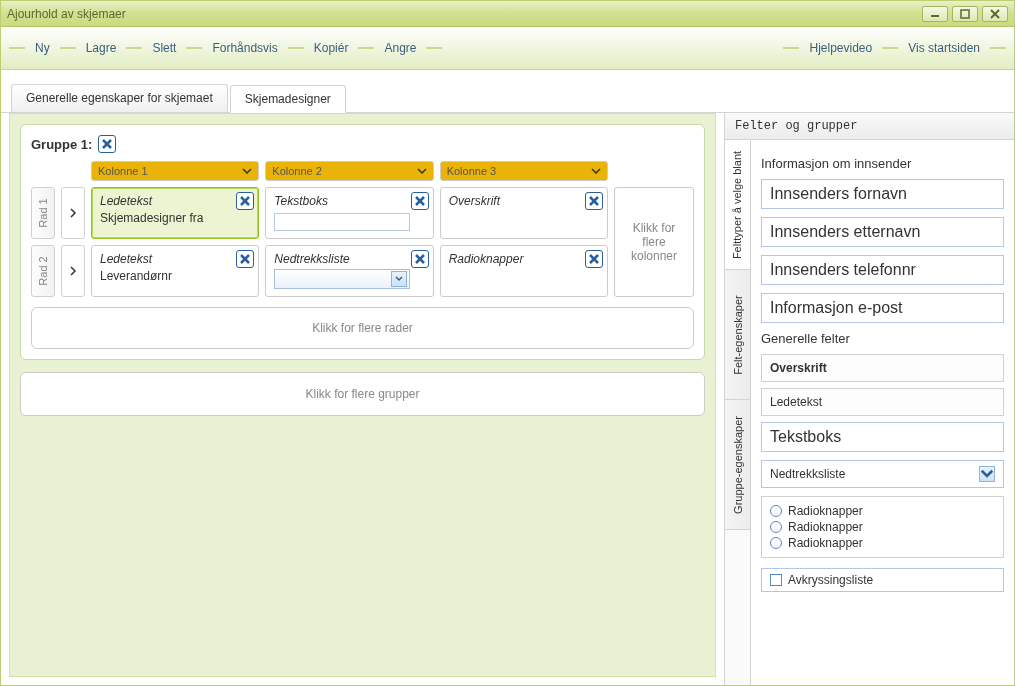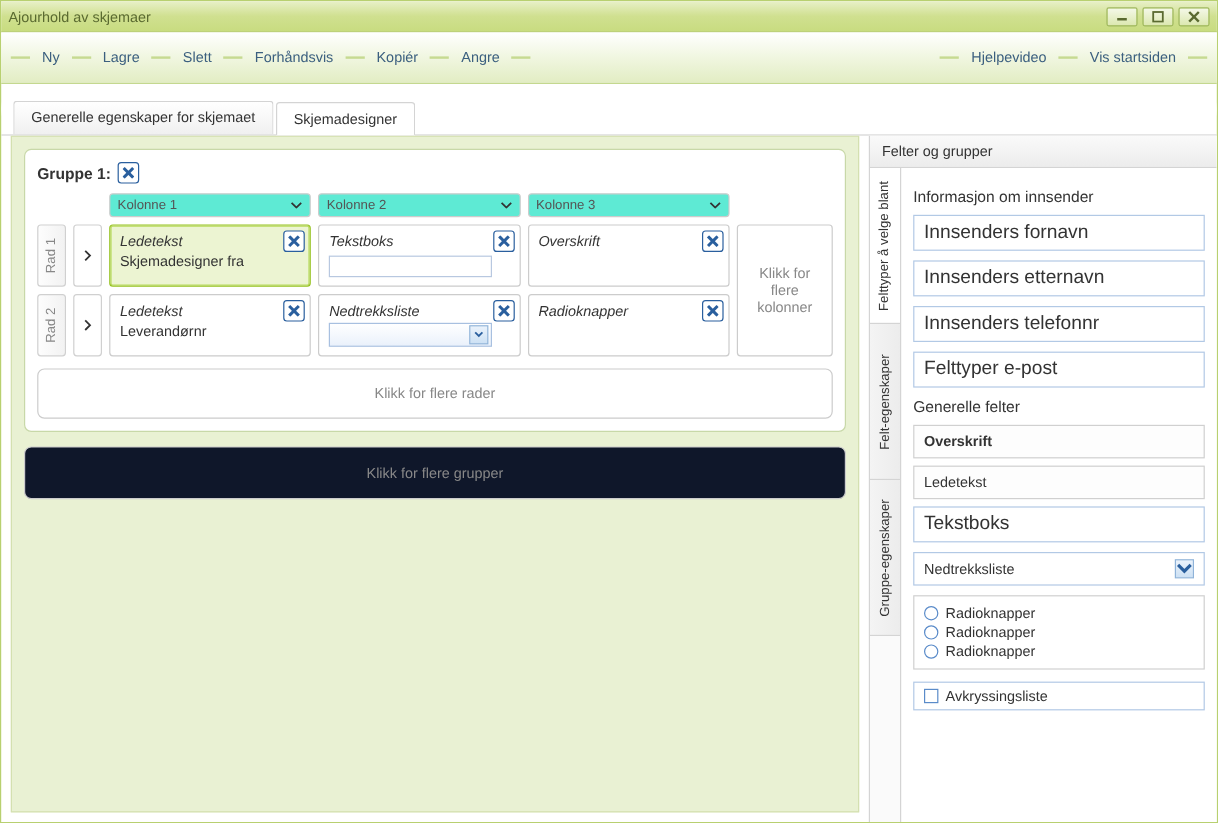--- a/index.html
+++ b/index.html
@@ -132,21 +132,21 @@
     border: 1px solid #2a5f9e;
     border-radius: 3px;
     background: #fff;
     display: flex; align-items: center; justify-content: center;
     cursor: pointer;
     flex-shrink: 0;
   }
   .x-btn svg { width: 10px; height: 10px; stroke: #2a5f9e; stroke-width: 2.5; }
   .col-header {
     flex: 1;
-    background: #5eead4;
+    background: #eab308;
     border: 1px solid #ccc;
     border-radius: 3px;
     padding: 3px 6px;
     display: flex;
     justify-content: space-between;
     align-items: center;
     color: #555;
     font-size: 11px;
     cursor: pointer;
   }
@@ -253,37 +253,38 @@
   .more-groups {
     margin-top: 12px;
     border: 1px solid #ccc;
     border-radius: 6px;
     height: 44px;
     display: flex;
     align-items: center;
     justify-content: center;
     color: #888;
     cursor: pointer;
-    background: #0f172a;
+    background: #ffffff;
   }
 
   
   .right-panel {
     width: 290px;
     border-left: 1px solid #d4d4d4;
     display: flex;
     flex-direction: column;
     background: #fff;
   }
   .right-panel .rp-title {
     padding: 6px 10px;
     background: linear-gradient(to bottom, #fafafa, #ececec);
     border-bottom: 1px solid #d4d4d4;
     font-size: 12px;
     color: #333;
+    font-family: Liberation Mono, monospace;
   }
   .rp-body {
     flex: 1;
     display: flex;
     overflow: hidden;
   }
   .vtabs {
     width: 26px;
     display: flex;
     flex-direction: column;
@@ -594,21 +595,21 @@
               </div>
             <div class="vtab">
                 <span class="vrot">Gruppe-egenskaper</span>
               </div>
           </div>
           <div class="rp-content">
             <div class="section-h">Informasjon om innsender</div>
             <div class="field-box">Innsenders fornavn</div>
             <div class="field-box">Innsenders etternavn</div>
             <div class="field-box">Innsenders telefonnr</div>
-            <div class="field-box">Felttyper e-post</div>
+            <div class="field-box">Informasjon e-post</div>
 
             <div class="section-h">Generelle felter</div>
             <div class="plain-box bold">Overskrift</div>
             <div class="plain-box">Ledetekst</div>
             <div class="field-box">Tekstboks</div>
             <div class="select-box">
               <span>Nedtrekksliste</span>
               <div class="dd2">
                   <svg viewBox="0 0 8 6">
                     <path d="M1 1 L4 4 L7 1" fill="none" stroke="#2a5f9e" stroke-width="1.5"></path>

